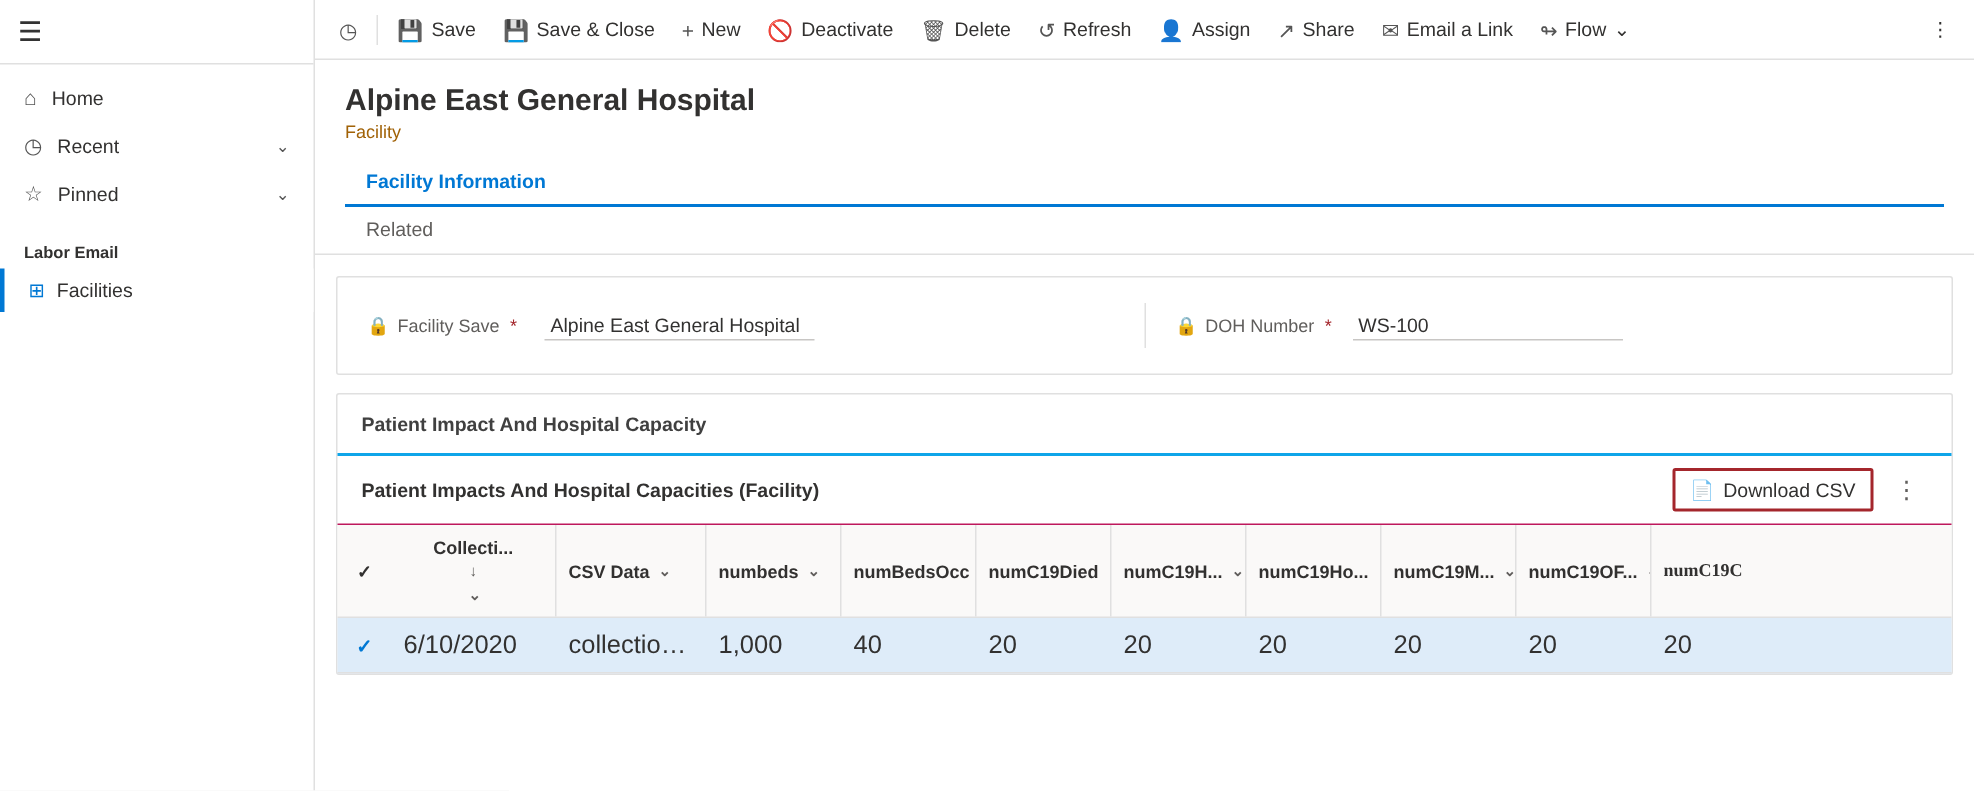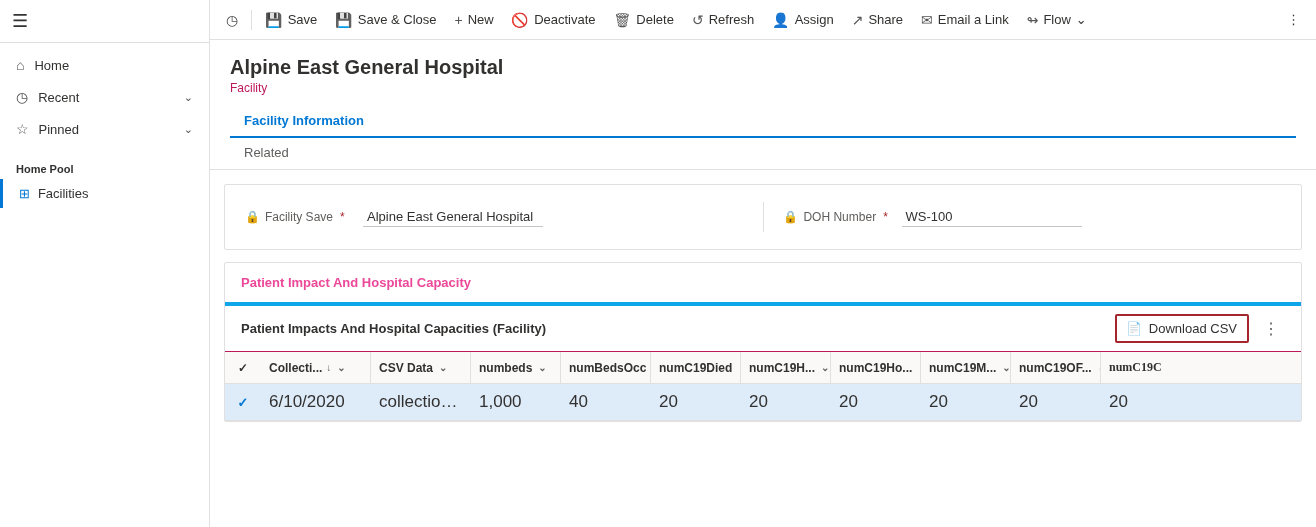--- a/index.html
+++ b/index.html
@@ -75,21 +75,21 @@
     }
 
     
     .record-header {
       padding: 16px 20px 0 20px;
     }
     .record-title {
       font-size: 20px; font-weight: 600; color: #323130;
     }
     .record-subtitle {
-      font-size: 12px; color: #be185d; margin-top: 2px;
+      font-size: 12px; color: #a16207; margin-top: 2px;
     }
 
     
     .tabs {
       display: flex; gap: 0;
       padding: 0 20px;
       border-bottom: 1px solid #e0e0e0;
       margin-top: 10px;
       flex-direction: column;
     }
@@ -131,22 +131,22 @@
 
     
     .subgrid-section {
       margin: 12px 14px 0 14px;
       border: 1px solid #e0e0e0;
       border-radius: 2px;
       background: #fff;
     }
     .subgrid-title {
       padding: 12px 16px;
-      font-size: 13px; font-weight: 600; color: #ec4899;
-      border-bottom: 4px solid #0ea5e9;
+      font-size: 13px; font-weight: 600; color: #404040;
+      border-bottom: 2px solid #0ea5e9;
     }
     .subgrid-toolbar {
       display: flex; align-items: center; justify-content: space-between;
       padding: 8px 16px;
       border-bottom: 1px solid #be185d;
     }
     .subgrid-toolbar-left {
       font-size: 13px; font-weight: 600; color: #323130;
     }
     .subgrid-toolbar-right {
@@ -170,21 +170,21 @@
     
     .grid-header {
       display: flex;
       background: #faf9f8;
       border-bottom: 1px solid #e0e0e0;
       font-size: 12px; font-weight: 600; color: #323130;
     }
     .grid-col-check { width: 36px; padding: 8px 8px; display: flex; align-items: center; justify-content: center; flex-shrink: 0; }
     .grid-col { padding: 8px 8px; display: flex; align-items: center; gap: 4px; overflow: hidden; border-right: 1px solid #e0e0e0; }
     .grid-col:last-child { border-right: none; font-family: Liberation Serif, serif; }
-    .col-collecti { width: 110px; flex-shrink: 0; }
+    .col-collecti { width: 110px; flex-shrink: 0; flex-direction: column; }
     .col-csv { width: 100px; flex-shrink: 0; }
     .col-numbeds { width: 90px; flex-shrink: 0; }
     .col-numbedsOcc { width: 90px; flex-shrink: 0; }
     .col-numc19died { width: 90px; flex-shrink: 0; justify-content: space-between; }
     .col-numc19h { width: 90px; flex-shrink: 0; }
     .col-numc19ho { width: 90px; flex-shrink: 0; }
     .col-numc19m { width: 90px; flex-shrink: 0; }
     .col-numc19of { width: 90px; flex-shrink: 0; }
     .col-numc19c { width: 80px; flex-shrink: 0; }
     .sort-icon { font-size: 10px; color: #605e5c; }
@@ -216,21 +216,21 @@
       <span class="icon">◷</span>
       <span>Recent</span>
       <span class="chevron">⌄</span>
     </div>
     <div class="sidebar-item">
       <span class="icon">☆</span>
       <span>Pinned</span>
       <span class="chevron">⌄</span>
     </div>
   </div>
-  <div class="sidebar-section-label">Home Pool</div>
+  <div class="sidebar-section-label">Labor Email</div>
   <div class="sidebar-facility-item">
     <span class="icon">⊞</span>
     <span>Facilities</span>
   </div>
 </div>
 
 <div class="main">
 
   <div class="toolbar">
     <button class="toolbar-btn">

